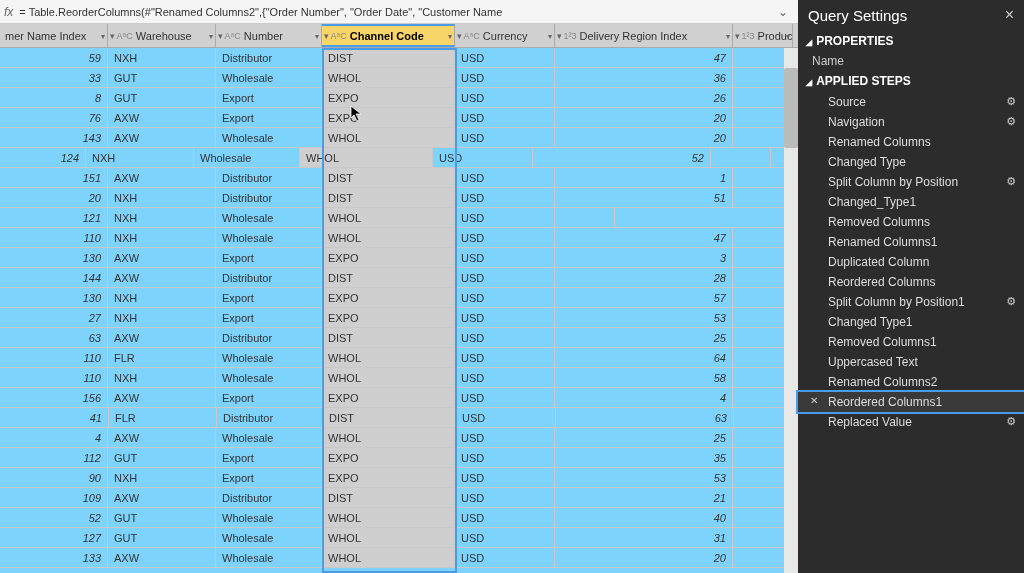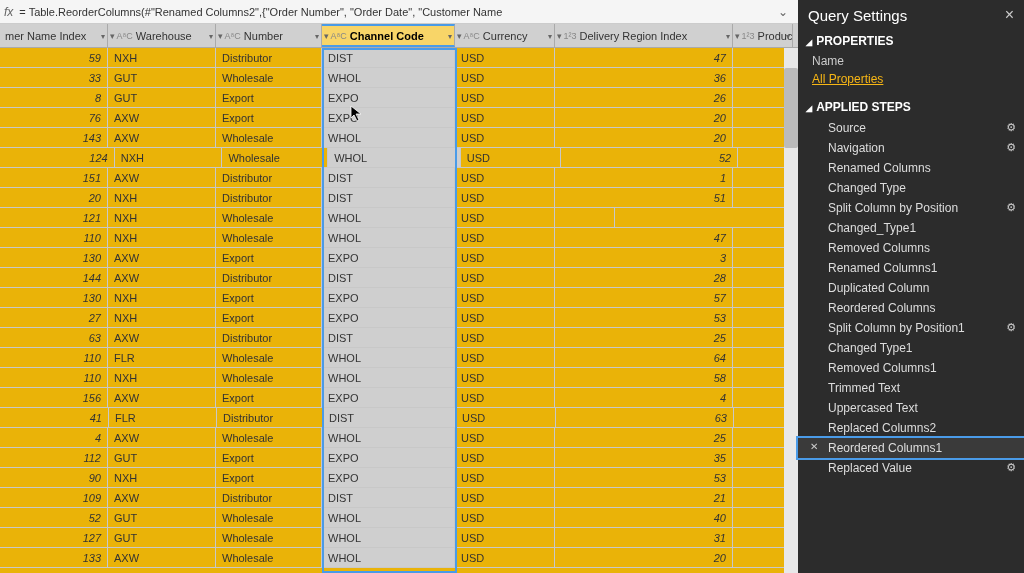--- a/index.html
+++ b/index.html
@@ -3,21 +3,21 @@
 <meta charset="utf-8">
 <style>
   * { box-sizing: border-box; margin: 0; padding: 0; }
   body { font-family: 'Segoe UI', Tahoma, sans-serif; font-size: 12px; background: #e0e0e0; overflow: hidden; width: 1024px; height: 573px; position: relative; }
   
   .formula-bar { position: absolute; top: 0; left: 0; right: 226px; height: 24px; background: #f5f5f5; border-bottom: 1px solid #ccc; display: flex; align-items: center; padding: 0 4px; }
   .formula-bar .fx { color: #666; margin-right: 6px; font-style: italic; }
   .formula-bar .formula { color: #333; font-size: 11px; white-space: nowrap; overflow: hidden; flex: 1; }
   .formula-bar .dd { color: #666; padding: 0 6px; }
   
-  .data-area { position: absolute; top: 24px; left: 0; right: 226px; bottom: 0; background: #eab308; overflow: hidden; }
+  .data-area { position: absolute; top: 24px; left: 0; right: 226px; bottom: 0; background: #7dd3fc; overflow: hidden; }
   
   .grid { display: flex; flex-direction: column; }
   .header-row { display: flex; height: 24px; background: #d0d0d0; border-bottom: 1px solid #aaa; }
   .hcell { display: flex; align-items: center; border-right: 1px solid #aaa; background: #d0d0d0; position: relative; padding: 0 2px; overflow: hidden; white-space: nowrap; }
   .hcell .dd-left { font-size: 9px; color: #666; margin-right: 2px; }
   .hcell .type { font-size: 9px; color: #888; margin-right: 3px; }
   .hcell .label { font-size: 11px; color: #333; flex: 1; }
   .hcell .dd { position: absolute; right: 2px; top: 50%; transform: translateY(-50%); font-size: 8px; color: #666; }
   
   .hcell.selected { background: #f8d568; border-top: 2px solid #4a9be8; border-bottom: 2px solid #4a9be8; }
@@ -149,21 +149,21 @@
       <div class="row">
         <div class="cell num" style="width: 108px;">143</div>
         <div class="cell" style="width: 108px;">AXW</div>
         <div class="cell" style="width: 106px;">Wholesale</div>
         <div class="cell sel" style="width: 133px;">WHOL</div>
         <div class="cell" style="width: 100px;">USD</div>
         <div class="cell num" style="width: 178px;">20</div>
         <div class="cell num" style="width: 60px;"></div>
       </div>
       <div class="row">
-        <div class="cell num" style="width: 115px;">124</div>
+        <div class="cell num" style="width: 86px;">124</div>
         <div class="cell" style="width: 108px;">NXH</div>
         <div class="cell" style="width: 106px;">Wholesale</div>
         <div class="cell sel" style="width: 133px;">WHOL</div>
         <div class="cell" style="width: 100px;">USD</div>
         <div class="cell num" style="width: 178px;">52</div>
         <div class="cell num" style="width: 60px;"></div>
       </div>
       <div class="row">
         <div class="cell num" style="width: 108px;">151</div>
         <div class="cell" style="width: 108px;">AXW</div>
@@ -359,35 +359,33 @@
     </svg>
 </div>
 
 <div class="settings">
   <div class="title">
     <span>Query Settings</span>
     <span class="close">×</span>
   </div>
   <div class="section-head">PROPERTIES</div>
   <div class="name-label">Name</div>
-  <div class="all-props">All Properties</div>
   <div class="section-head">APPLIED STEPS</div>
   <div class="steps" id="steps">
       <div class="step">Source<span class="gear">⚙</span></div>
       <div class="step">Navigation<span class="gear">⚙</span></div>
       <div class="step">Renamed Columns</div>
       <div class="step">Changed Type</div>
       <div class="step">Split Column by Position<span class="gear">⚙</span></div>
       <div class="step">Changed_Type1</div>
       <div class="step">Removed Columns</div>
       <div class="step">Renamed Columns1</div>
       <div class="step">Duplicated Column</div>
       <div class="step">Reordered Columns</div>
       <div class="step">Split Column by Position1<span class="gear">⚙</span></div>
       <div class="step">Changed Type1</div>
       <div class="step">Removed Columns1</div>
-      <div class="step">Trimmed Text</div>
       <div class="step">Uppercased Text</div>
-      <div class="step">Replaced Columns2</div>
+      <div class="step">Renamed Columns2</div>
       <div class="step selected">Reordered Columns1<span class="x">✕</span></div>
       <div class="step">Replaced Value<span class="gear">⚙</span></div>
     </div>
 </div>
 
 </body></html>

